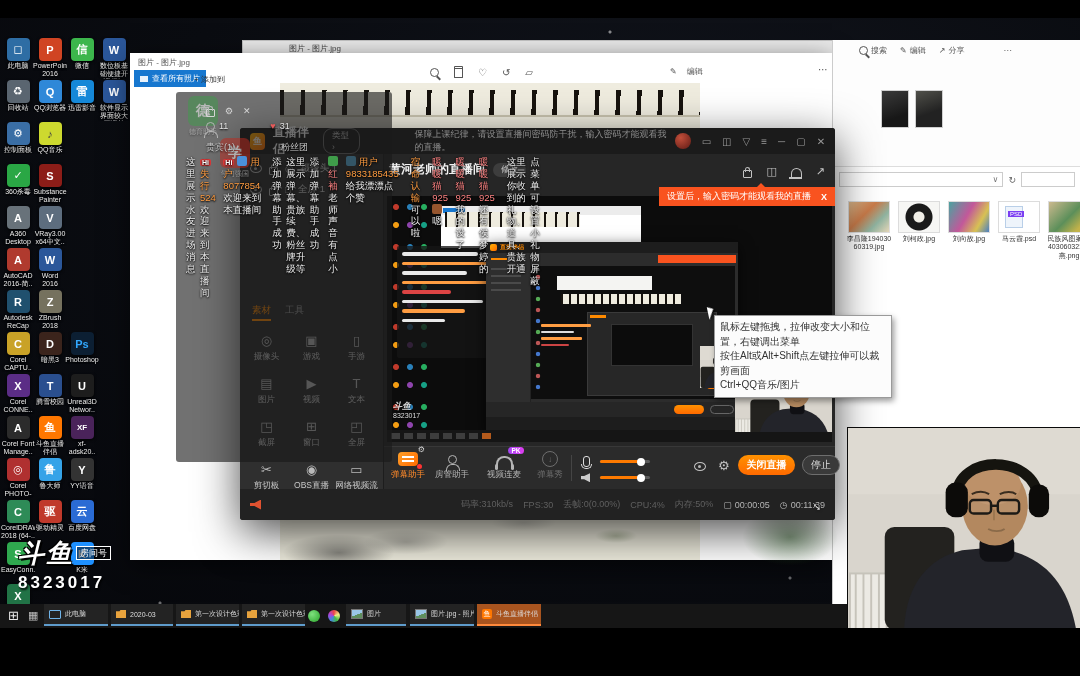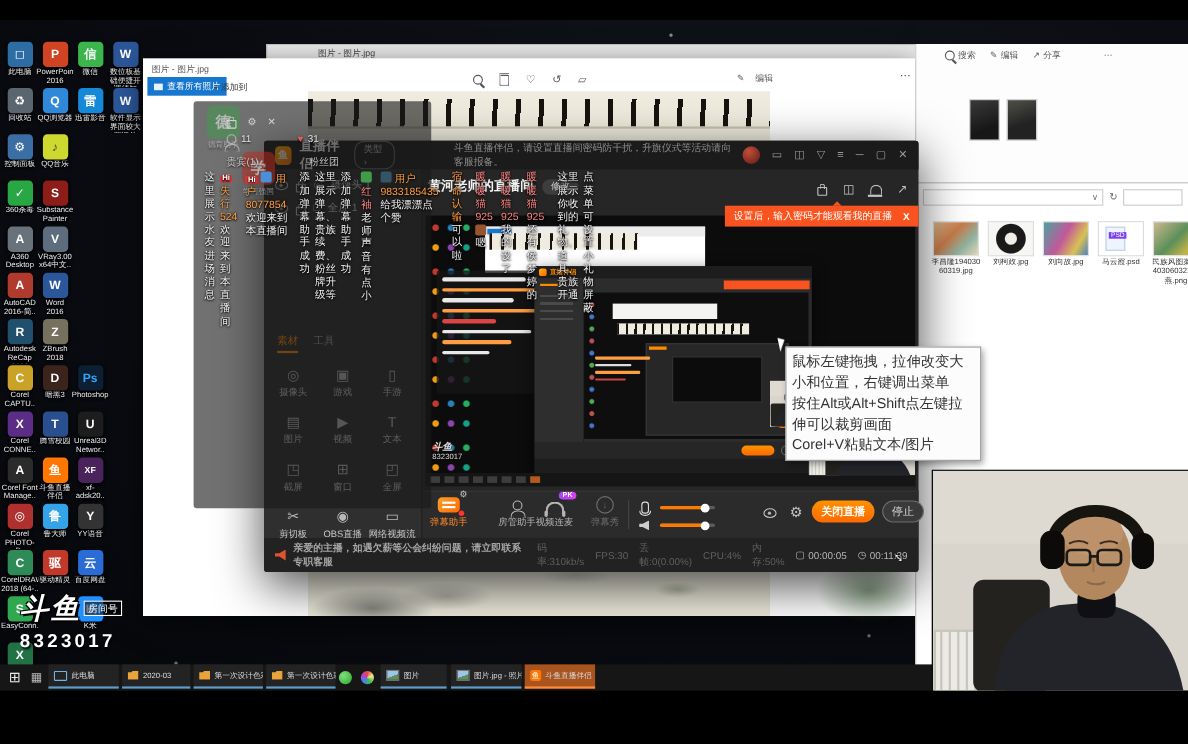--- a/index.html
+++ b/index.html
@@ -221,21 +221,21 @@
   .btn-stop{position:absolute;left:418px;top:8px;width:38px;height:20px;border-radius:11px;background:#3a3a3a;
     border:1px solid #6e6e6e;color:#ddd;font-size:10px;display:flex;align-items:center;justify-content:center;box-sizing:border-box;}
   
   .app-status{height:31px;background:#222;display:flex;align-items:center;padding:0 10px;gap:7px;
     border-radius:0 0 3px 3px;font-size:9px;color:#a5a5a5;}
   .app-status .note{font-weight:bold;}
   .stats{margin-left:auto;display:flex;gap:10px;color:#5f5f5f;align-items:center;}
   .timer{color:#b5b5b5;display:flex;gap:3px;align-items:center;}
   
   .tipw{position:absolute;left:714px;top:315px;width:166px;background:#fcfcfc;border:1px solid #9a9a9a;
-    box-shadow:2px 3px 6px rgba(0,0,0,.4);z-index:45;padding:4px 5px;font-size:13px;color:#333;line-height:1.45;}
+    box-shadow:2px 3px 6px rgba(0,0,0,.4);z-index:45;padding:4px 5px;font-size:10px;color:#333;line-height:1.45;}
   .cursor{position:absolute;left:708px;top:306px;z-index:46;width:0;height:0;border-left:6px solid #fff;
     border-right:4px solid transparent;border-bottom:10px solid transparent;border-top:3px solid transparent;
     filter:drop-shadow(1px 1px 1px #000);transform:rotate(-12deg);}
   
   .webcam-main{position:absolute;left:848px;top:428px;width:232px;height:200px;z-index:35;box-shadow:0 0 0 1px #0a0a0a;}
   .webcam-sm{position:absolute;left:735px;top:368px;width:97px;height:64px;z-index:25;}
   .webcam-xs{position:absolute;left:700px;top:346px;width:34px;height:42px;z-index:25;}
   
   .watermark{position:absolute;left:18px;top:536px;z-index:33;color:#fff;}
   .wm-brand{font-size:26px;font-weight:bold;font-style:italic;letter-spacing:2px;
@@ -571,21 +571,21 @@
     </div>
   </div>
 
   <div class="green-glow"></div>
 
   <div class="app">
     <div class="app-title">
       <span class="logo">鱼</span>
       <span class="brand">直播伴侣</span>
       <span class="type-pill">类型 ›</span>
-      <span class="app-notice">斗鱼直播伴侣，请设置直播间密码防干扰，升旗仪式等活动请向客服报备。</span>
+      <span class="app-notice">保障上课纪律，请设置直播间密码防干扰，输入密码才能观看我的直播。</span>
       <span class="tb-right">
         <span class="avatar"></span>
         <span>▭</span>
         <span>◫</span>
         <span>▽</span>
         <span>≡</span>
         <span>─</span>
         <span>▢</span>
         <span>✕</span>
       </span>
@@ -736,21 +736,21 @@
         </div>
         <div class="app-toolbar">
           <div class="tbi" style="left:4px;color:#ff8a2a">
             <span class="ic">
                 <span class="ic-danmu"></span>
                 <span class="mini-gear">⚙</span>
                 <span class="red-dot"></span>
               </span>
             <span>弹幕助手</span>
           </div>
-          <div class="tbi" style="left:66px">
+          <div class="tbi" style="left:48px">
             <span class="ic">
                 <span class="ppl"></span>
               </span>
             <span>房管助手</span>
           </div>
           <div class="tbi" style="left:100px">
             <span class="ic">
                 <span class="hs"></span>
                 <span class="pk">PK</span>
               </span>
@@ -775,21 +775,20 @@
             </span>
           <span class="eye tb-eye" style="border-color:#c3c3c3"></span>
           <span class="tb-gear">⚙</span>
           <span class="btn-close">关闭直播</span>
           <span class="btn-stop">停止</span>
         </div>
       </div>
     </div>
     <div class="app-status">
       <span class="horn"></span>
-      <span class="note">亲爱的主播，如遇欠薪等公会纠纷问题，请立即联系专职客服</span>
       <span class="stats">
         <span>码率:310kb/s</span>
         <span>FPS:30</span>
         <span>丢帧:0(0.00%)</span>
         <span>CPU:4%</span>
         <span>内存:50%</span>
         <span class="timer">
             <span>▢</span>
             <span>00:00:05</span>
           </span>
@@ -805,21 +804,21 @@
       <use href="#person"></use>
     </svg>
   <svg class="webcam-sm" preserveAspectRatio="xMidYMid slice">
       <use href="#person"></use>
     </svg>
 
   <div class="cursor"></div>
   <div class="tipw">
     <div>鼠标左键拖拽，拉伸改变大小和位置，右键调出菜单</div>
     <div>按住Alt或Alt+Shift点左键拉伸可以裁剪画面</div>
-    <div>Corel+V粘贴文本/图片</div>
+    <div>Ctrl+QQ音乐/图片</div>
   </div>
 
   <div class="resize-glyph">↔</div>
 
   <div class="chat">
     <div class="ghost" style="left:12px;top:4px">
       <span class="gtile" style="background:#3f9d4a">德</span>
       <span class="glab">德育助手</span>
     </div>
     <div class="ghost" style="left:44px;top:46px">

